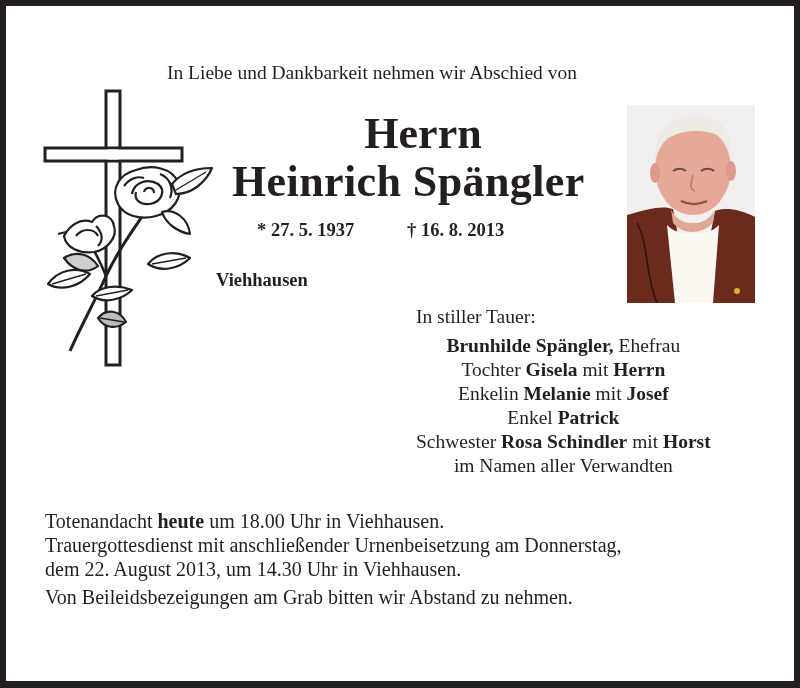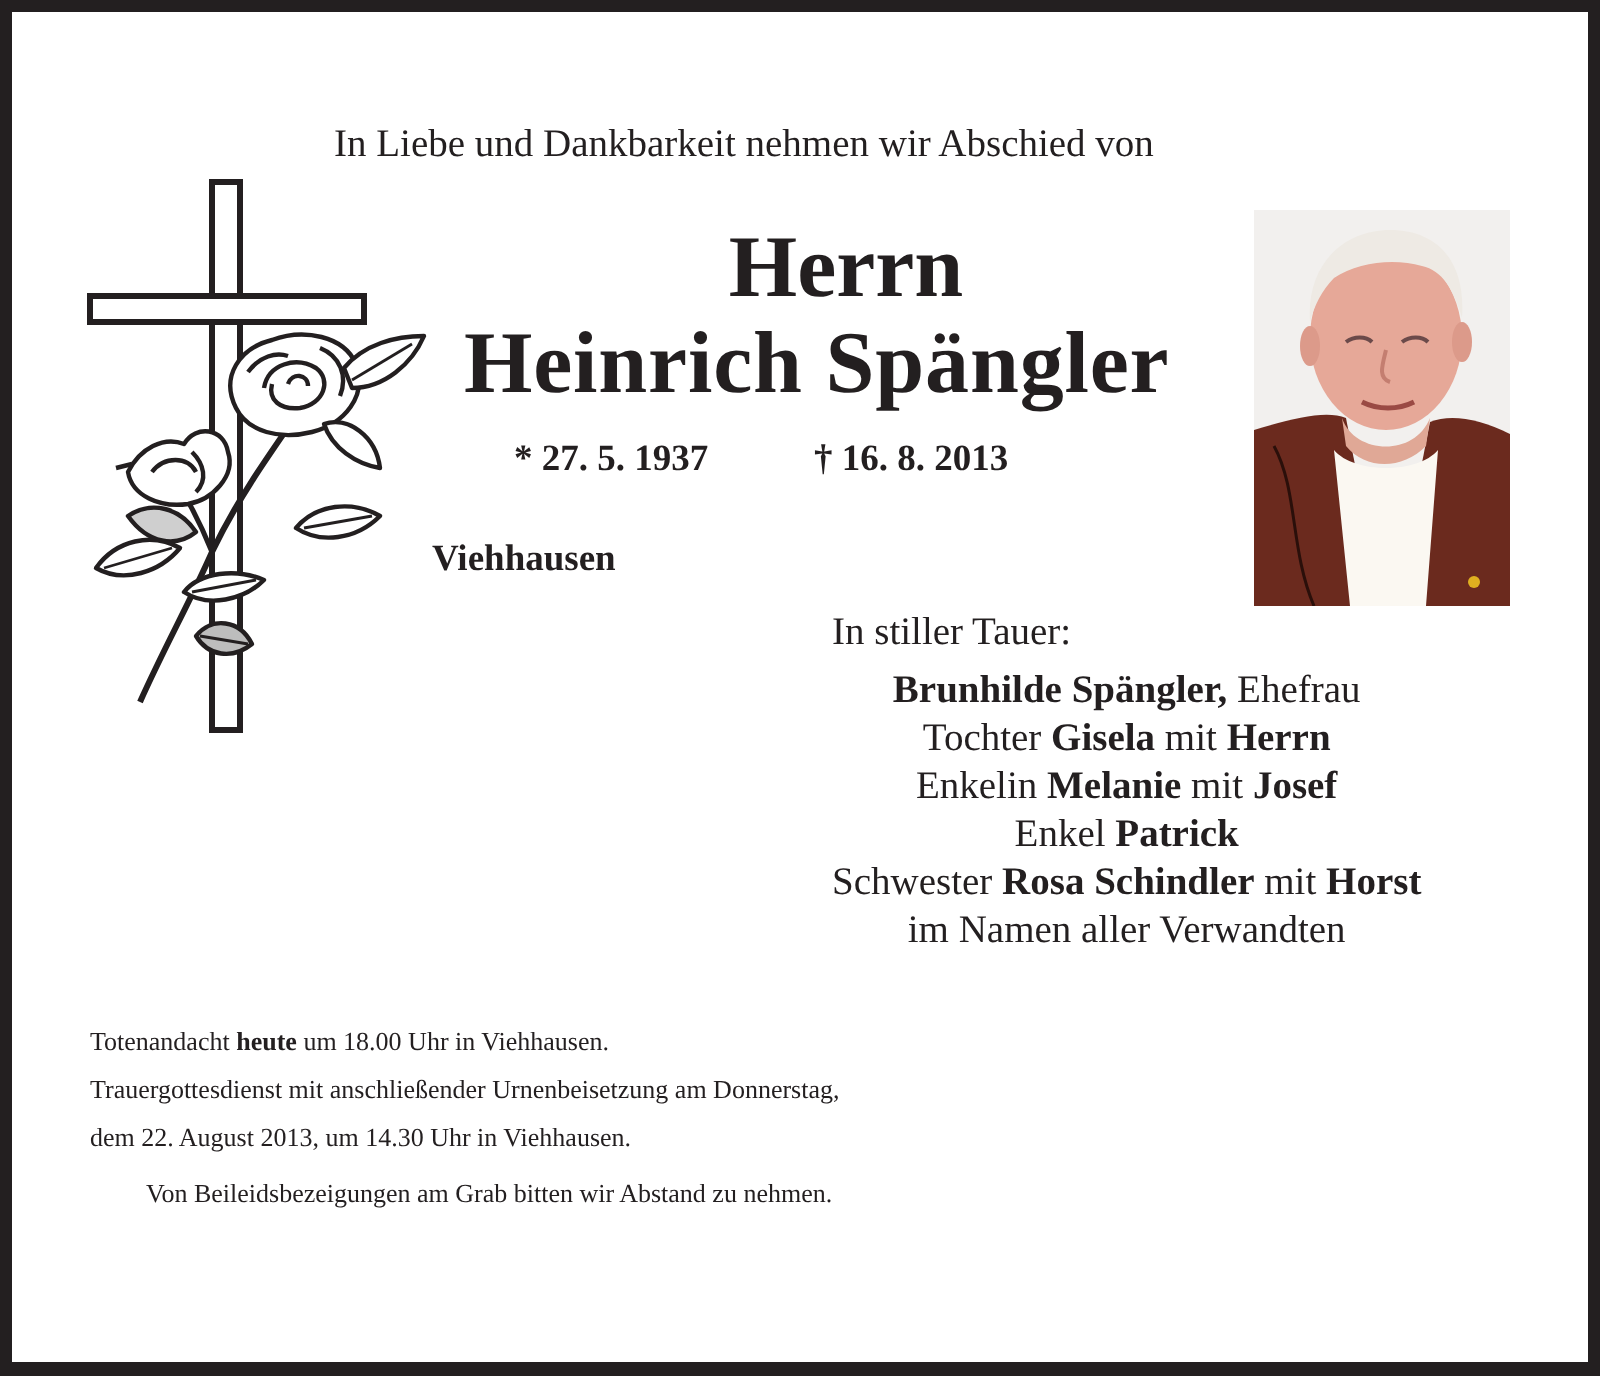--- a/index.html
+++ b/index.html
@@ -22,23 +22,23 @@
     .intro { left: 167px; top: 62px; font-size: 19.5px; }
     .herrn { left: 0; width: 846px; top: 108px; text-align: center; font-size: 44px; font-weight: bold; }
     .name  { left: 232px; top: 156px; font-size: 44px; font-weight: bold; letter-spacing: 0.4px; }
     .born  { left: 257px; top: 220px; font-size: 18.5px; font-weight: bold; }
     .died  { left: 407px; top: 220px; font-size: 18.5px; font-weight: bold; }
     .place { left: 216px; top: 270px; font-size: 18.5px; font-weight: bold; }
     .photo { position: absolute; left: 627px; top: 105px; width: 128px; height: 198px; overflow: hidden; }
     .mourn-head { left: 416px; top: 306px; font-size: 19.5px; }
     .mourners { position: absolute; left: 416px; top: 334px; font-size: 19.5px; line-height: 24px; text-align: center; }
     .mourners div { white-space: nowrap; }
-    .services { position: absolute; left: 45px; top: 509px; font-size: 13px; }
+    .services { position: absolute; left: 45px; top: 509px; font-size: 20px; }
     .services .line { white-space: nowrap; height: 24px; line-height: 24px; }
-    .services .gap { margin-top: 4px; margin-left: 28px; }
+    .services .gap { margin-top: 4px; }
     b { font-weight: bold; }
     .cross { position: absolute; left: 40px; top: 86px; }
   </style>
 </head>
 <body>
 
 <div class="frame"></div>
 
 <div class="abs intro">In Liebe und Dankbarkeit nehmen wir Abschied von</div>
 

